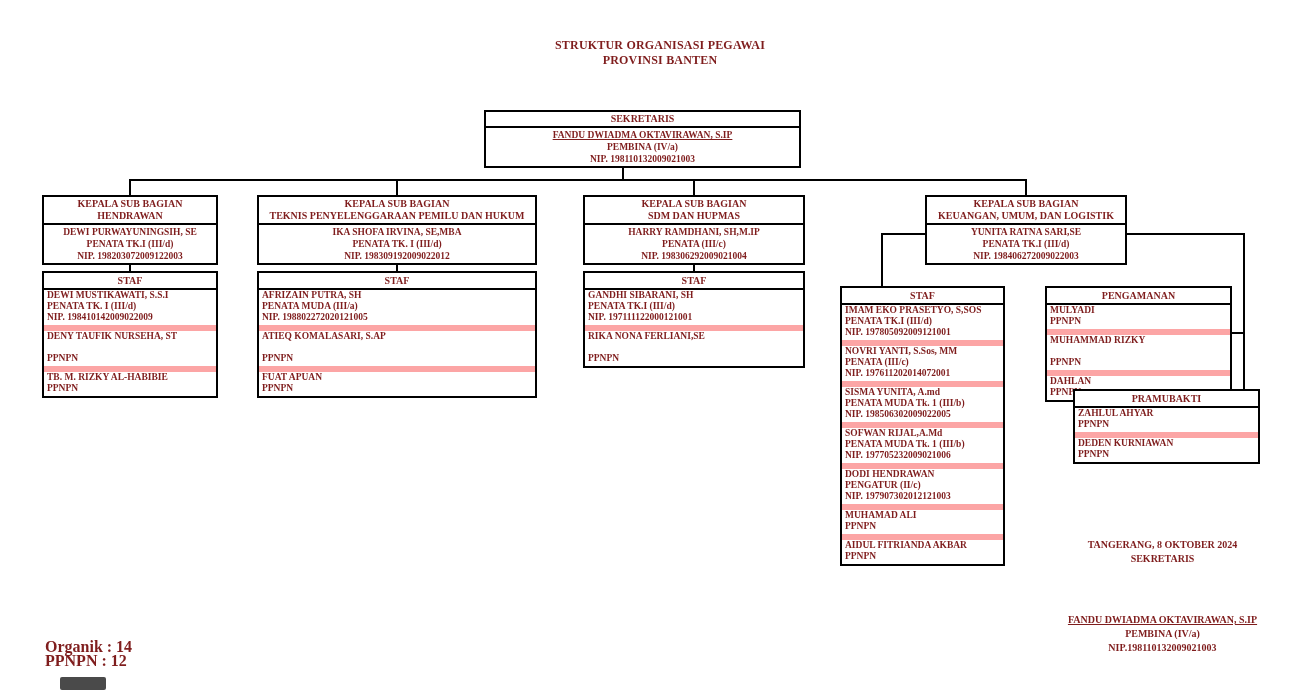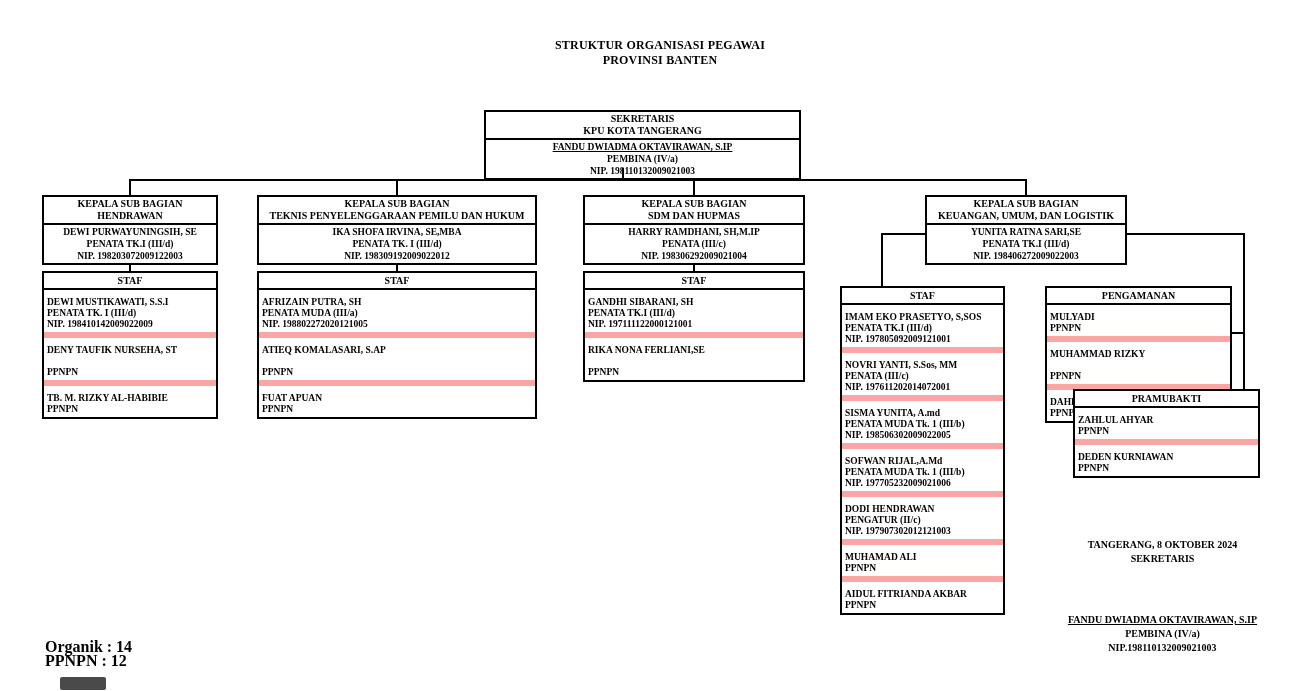--- a/index.html
+++ b/index.html
@@ -1,51 +1,50 @@
 <!DOCTYPE html>
 <html><head>
 <meta charset="utf-8">
 <style>
   html,body{margin:0;padding:0;background:#ffffff;}
   #stage{
     position:relative;width:1316px;height:691px;background:#ffffff;overflow:hidden;
     font-family:"Liberation Serif","DejaVu Serif",serif;
-    font-weight:bold;color:#000000;
+    font-weight:bold;color:#7f1d1d;
   }
   .abs{position:absolute;}
   .titleblock{text-align:center;font-size:12px;line-height:15px;letter-spacing:.2px;}
   .box{
     position:absolute;border:2px solid #000;background:#fff;box-sizing:border-box;
   }
   .hdr{border-bottom:2px solid #000;text-align:center;font-size:10px;line-height:12px;padding:1px 2px;}
   .bdy{text-align:center;font-size:9.5px;line-height:12px;padding:1px 2px;}
   .bdy .line,.entry .line{min-height:11px;}
   .staffbox .hdr{line-height:13px;}
-  .entries .entry{padding:7px 3px 2px 3px;font-size:9.5px;line-height:11px;text-align:left;}
+  .entries .entry{padding:0 3px 2px 3px;font-size:9.5px;line-height:11px;text-align:left;}
   .entries .entry + .entry{border-top:6px solid #fca5a5;}
   .ul{text-decoration:underline;}
   .conn{position:absolute;background:#000;}
   .sig{position:absolute;text-align:center;font-size:10px;line-height:14px;margin-top:13px;}
   .summary{position:absolute;font-size:16px;line-height:14px;text-align:left;}
   .darkbar{position:absolute;background:#4a4a4a;border-radius:2px;}
 </style>
 </head>
 <body>
 
 <div id="stage">
 
   <div class="abs titleblock" style="left:360px;top:38px;width:600px;">
     <div>STRUKTUR ORGANISASI PEGAWAI</div>
     <div>PROVINSI BANTEN</div>
   </div>
 
   <div class="box" style="left:484px;top:110px;width:317px;">
     <div class="hdr">
       <div class="line">SEKRETARIS</div>
-      <div class="line">KPU KOTA TANGERANG</div>
     </div>
     <div class="bdy">
       <div class="line ul">FANDU DWIADMA OKTAVIRAWAN, S.IP</div>
       <div class="line">PEMBINA (IV/a)</div>
       <div class="line">NIP. 198110132009021003</div>
     </div>
   </div>
 
   <div class="conn" style="left:622px;top:168px;width:2px;height:13px;"></div>
   <div class="conn" style="left:129px;top:179px;width:898px;height:2px;"></div>

